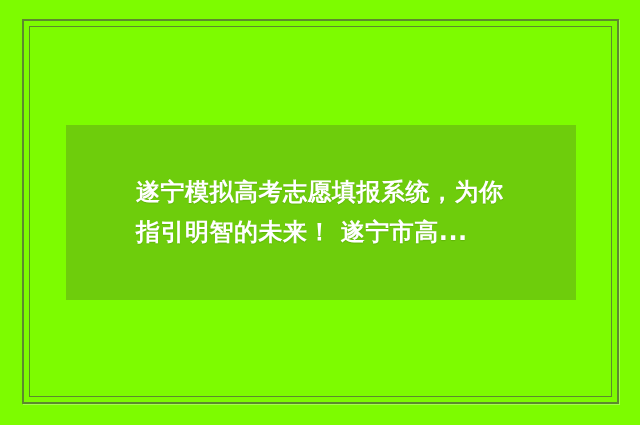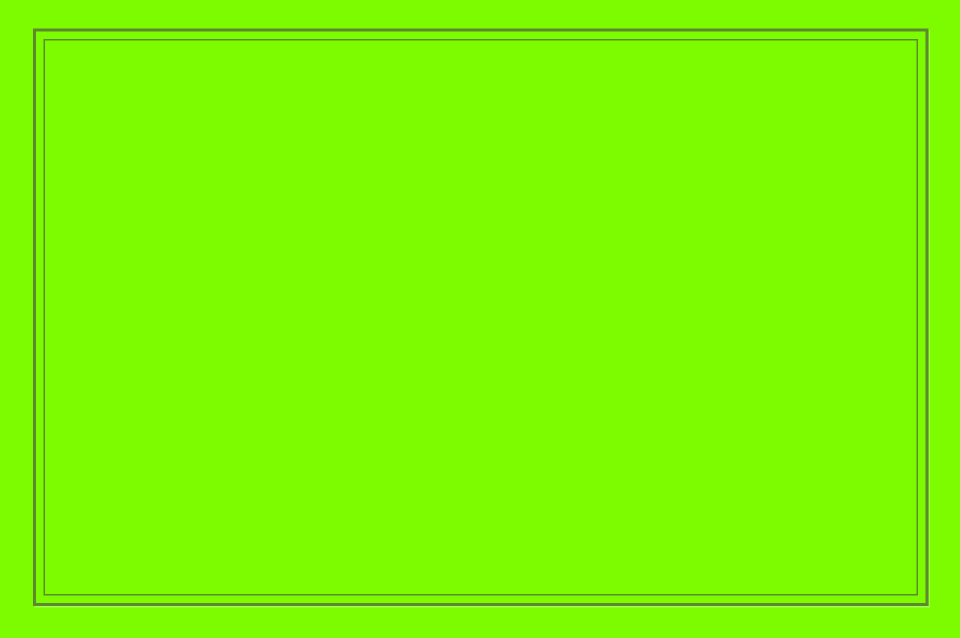--- a/index.html
+++ b/index.html
@@ -70,14 +70,17 @@
   }
 </style>
 </head>
 <body>
 
 <div id="banner-canvas">
 
   <div class="frame-outer"></div>
   <div class="frame-inner"></div>
 
+  <div class="text-panel">
+    <div class="headline">遂宁模拟高考志愿填报系统，为你指引明智的未来！ 遂宁市高...</div>
+  </div>
 
 </div>
 
 </body></html>

